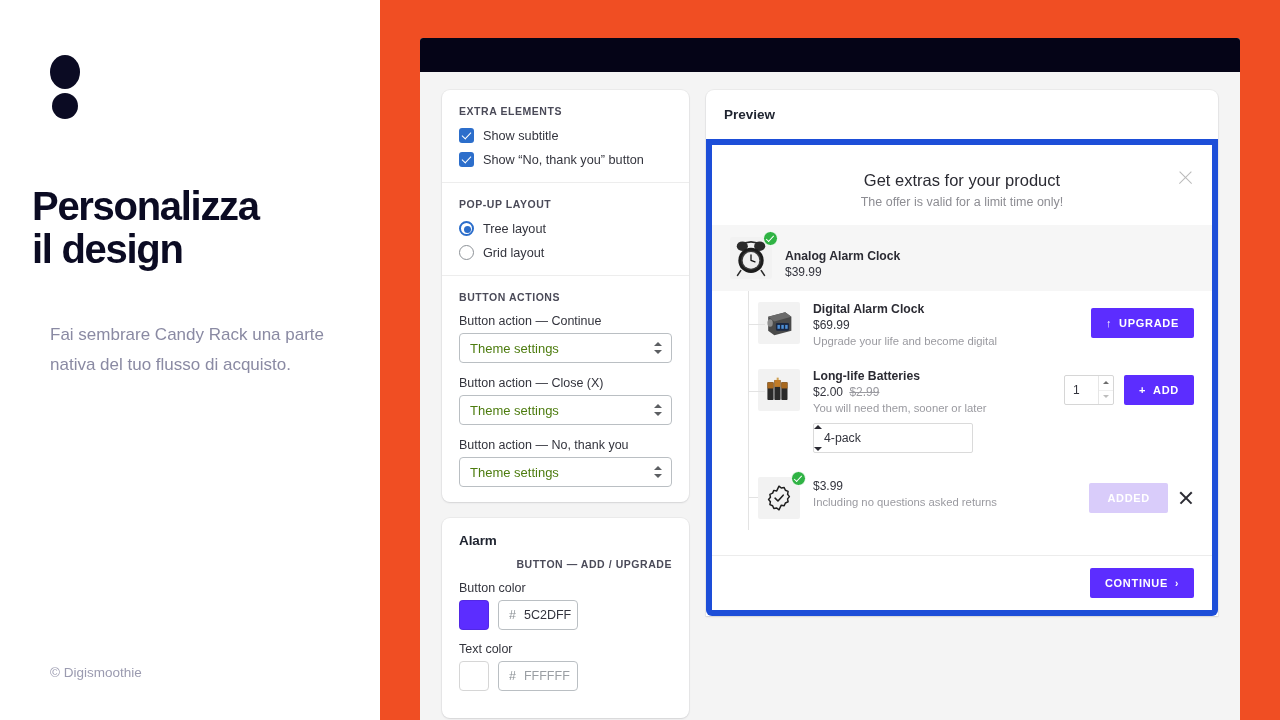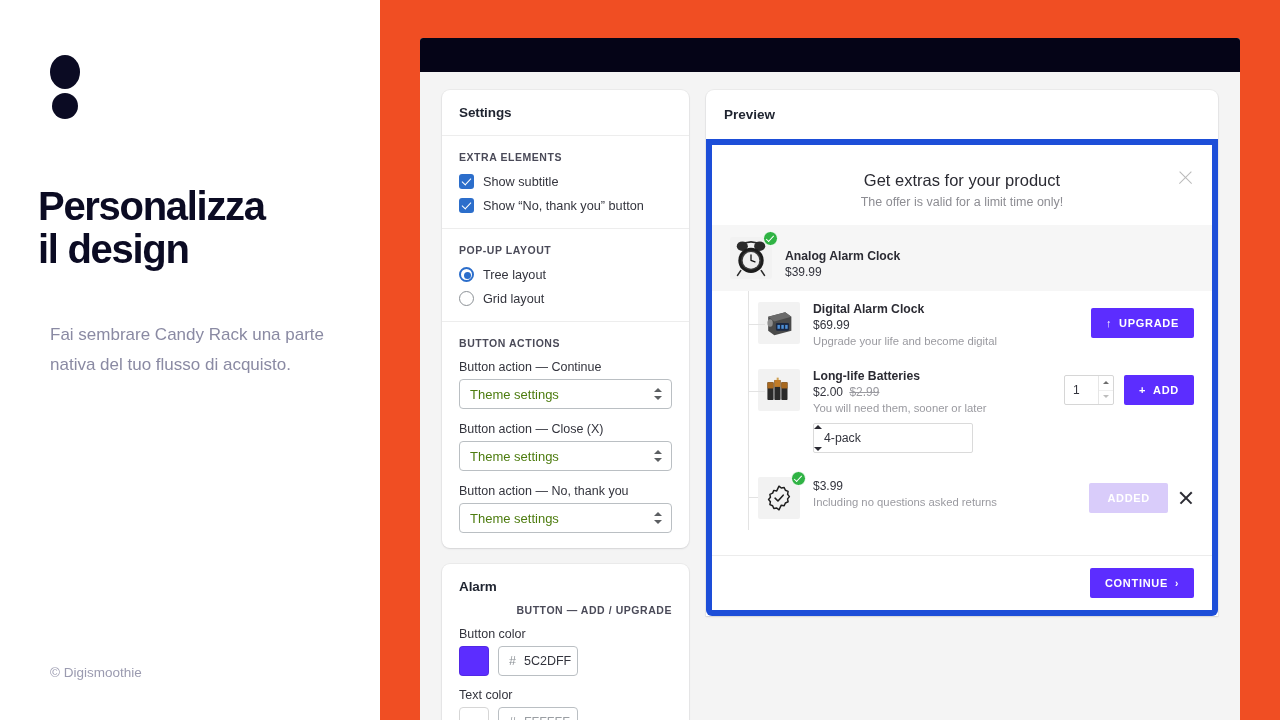--- a/index.html
+++ b/index.html
@@ -19,21 +19,21 @@
   .logo { position: absolute; left: 50px; top: 55px; width: 34px; height: 66px; }
   .logo .dot-top {
     width: 30px; height: 34px; border-radius: 50%; background: #0B0B23;
     position: absolute; left: 0; top: 0;
   }
   .logo .dot-bottom {
     width: 26px; height: 26px; border-radius: 50%; background: #0B0B23;
     position: absolute; left: 2px; top: 38px;
   }
   .promo-title {
-    position: absolute; left: 38px; top: 185px; width: 310px;
+    position: absolute; left: 32px; top: 185px; width: 310px;
     font-size: 40px; line-height: 1.08; font-weight: 800;
     letter-spacing: -1.3px; color: #0B0B23;
   }
   .promo-sub {
     position: absolute; left: 50px; top: 320px; width: 290px;
     font-size: 17px; line-height: 1.78; color: #8A8AA3; font-weight: 400;
   }
   .promo-foot {
     position: absolute; left: 50px; top: 665px;
     font-size: 13.5px; color: #9B9BB0;
@@ -282,23 +282,20 @@
 
   <div class="stage">
     <div class="browser">
       <div class="browser-bar"></div>
       <div class="browser-body">
         <div class="cols">
 
           <div class="col-left">
 
             <div class="card">
-              <div class="card-sec">
-                <div class="card-h">Settings</div>
-              </div>
 
               <div class="card-sec">
                 <div class="sec-label">EXTRA ELEMENTS</div>
                 <div class="opt">
                   <div class="chk"></div>
                   <span class="t">Show subtitle</span>
                 </div>
                 <div class="opt">
                   <div class="chk"></div>
                   <span class="t">Show “No, thank you” button</span>

